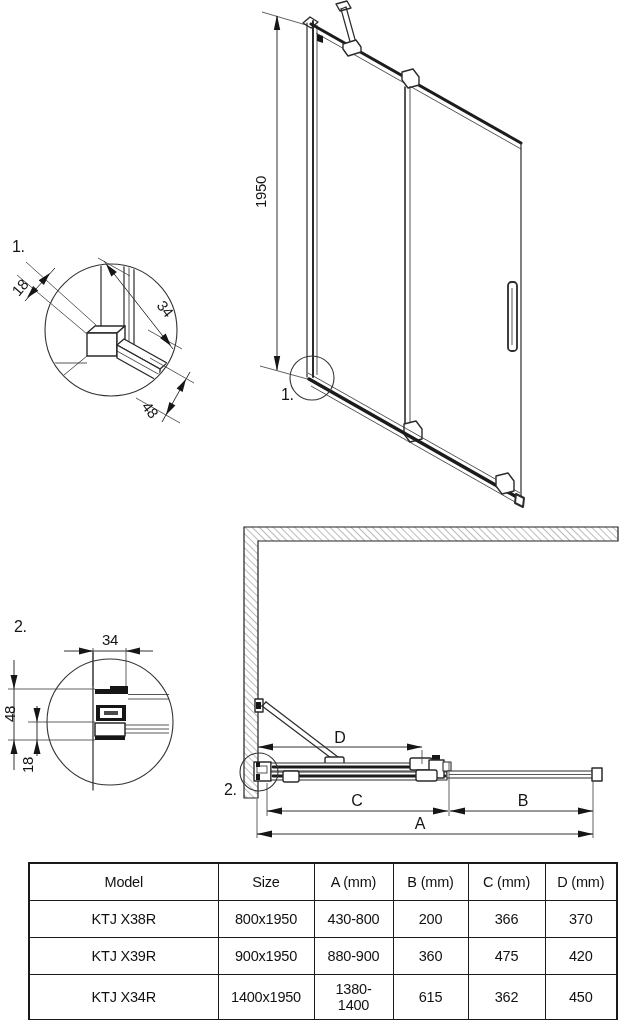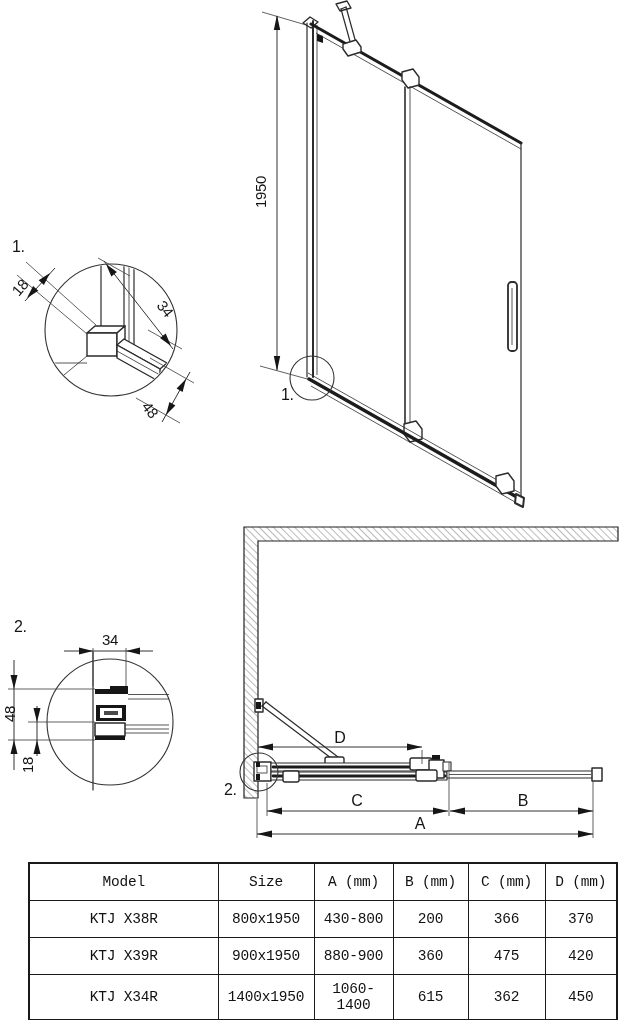--- a/index.html
+++ b/index.html
@@ -16,21 +16,21 @@
   .arr{fill:#161616;stroke:none;}
   .circ{fill:none;stroke:#333;stroke-width:1.1;}
   text{fill:#141414;font-family:"Liberation Sans",sans-serif;letter-spacing:-0.3px;}
   .dimtxt{font-size:15px;}
   .bigtxt{font-size:16px;}
   .callout{font-size:16px;}
   .spec-table{position:absolute;left:28px;top:862px;border-collapse:collapse;table-layout:fixed;
               width:588px;}
   .spec-table td,.spec-table th{border:1.6px solid #1a1a1a;height:24px;text-align:center;
               vertical-align:middle;font-size:14.5px;font-weight:400;color:#111;
-              font-family:Liberation Mono, monospace;letter-spacing:-0.2px;padding:6px;}
+              font-family:Liberation Sans, sans-serif;letter-spacing:-0.2px;padding:6px;}
   .spec-table{border:2px solid #1a1a1a;}
 </style>
 </head>
 <body>
 
 <div class="page">
 
 <svg width="627" height="860" viewBox="0 0 627 860">
   <defs>
     <pattern id="hatch" width="5" height="5" patternUnits="userSpaceOnUse" patternTransform="rotate(-45)">
@@ -306,21 +306,21 @@
       <td>KTJ X39R</td>
       <td>900x1950</td>
       <td>880-900</td>
       <td>360</td>
       <td>475</td>
       <td>420</td>
     </tr>
     <tr>
       <td>KTJ X34R</td>
       <td>1400x1950</td>
-      <td>1060-1400</td>
+      <td>1380-1400</td>
       <td>615</td>
       <td>362</td>
       <td>450</td>
     </tr>
   </tbody>
 </table>
 
 </div>
 
 </body></html>

